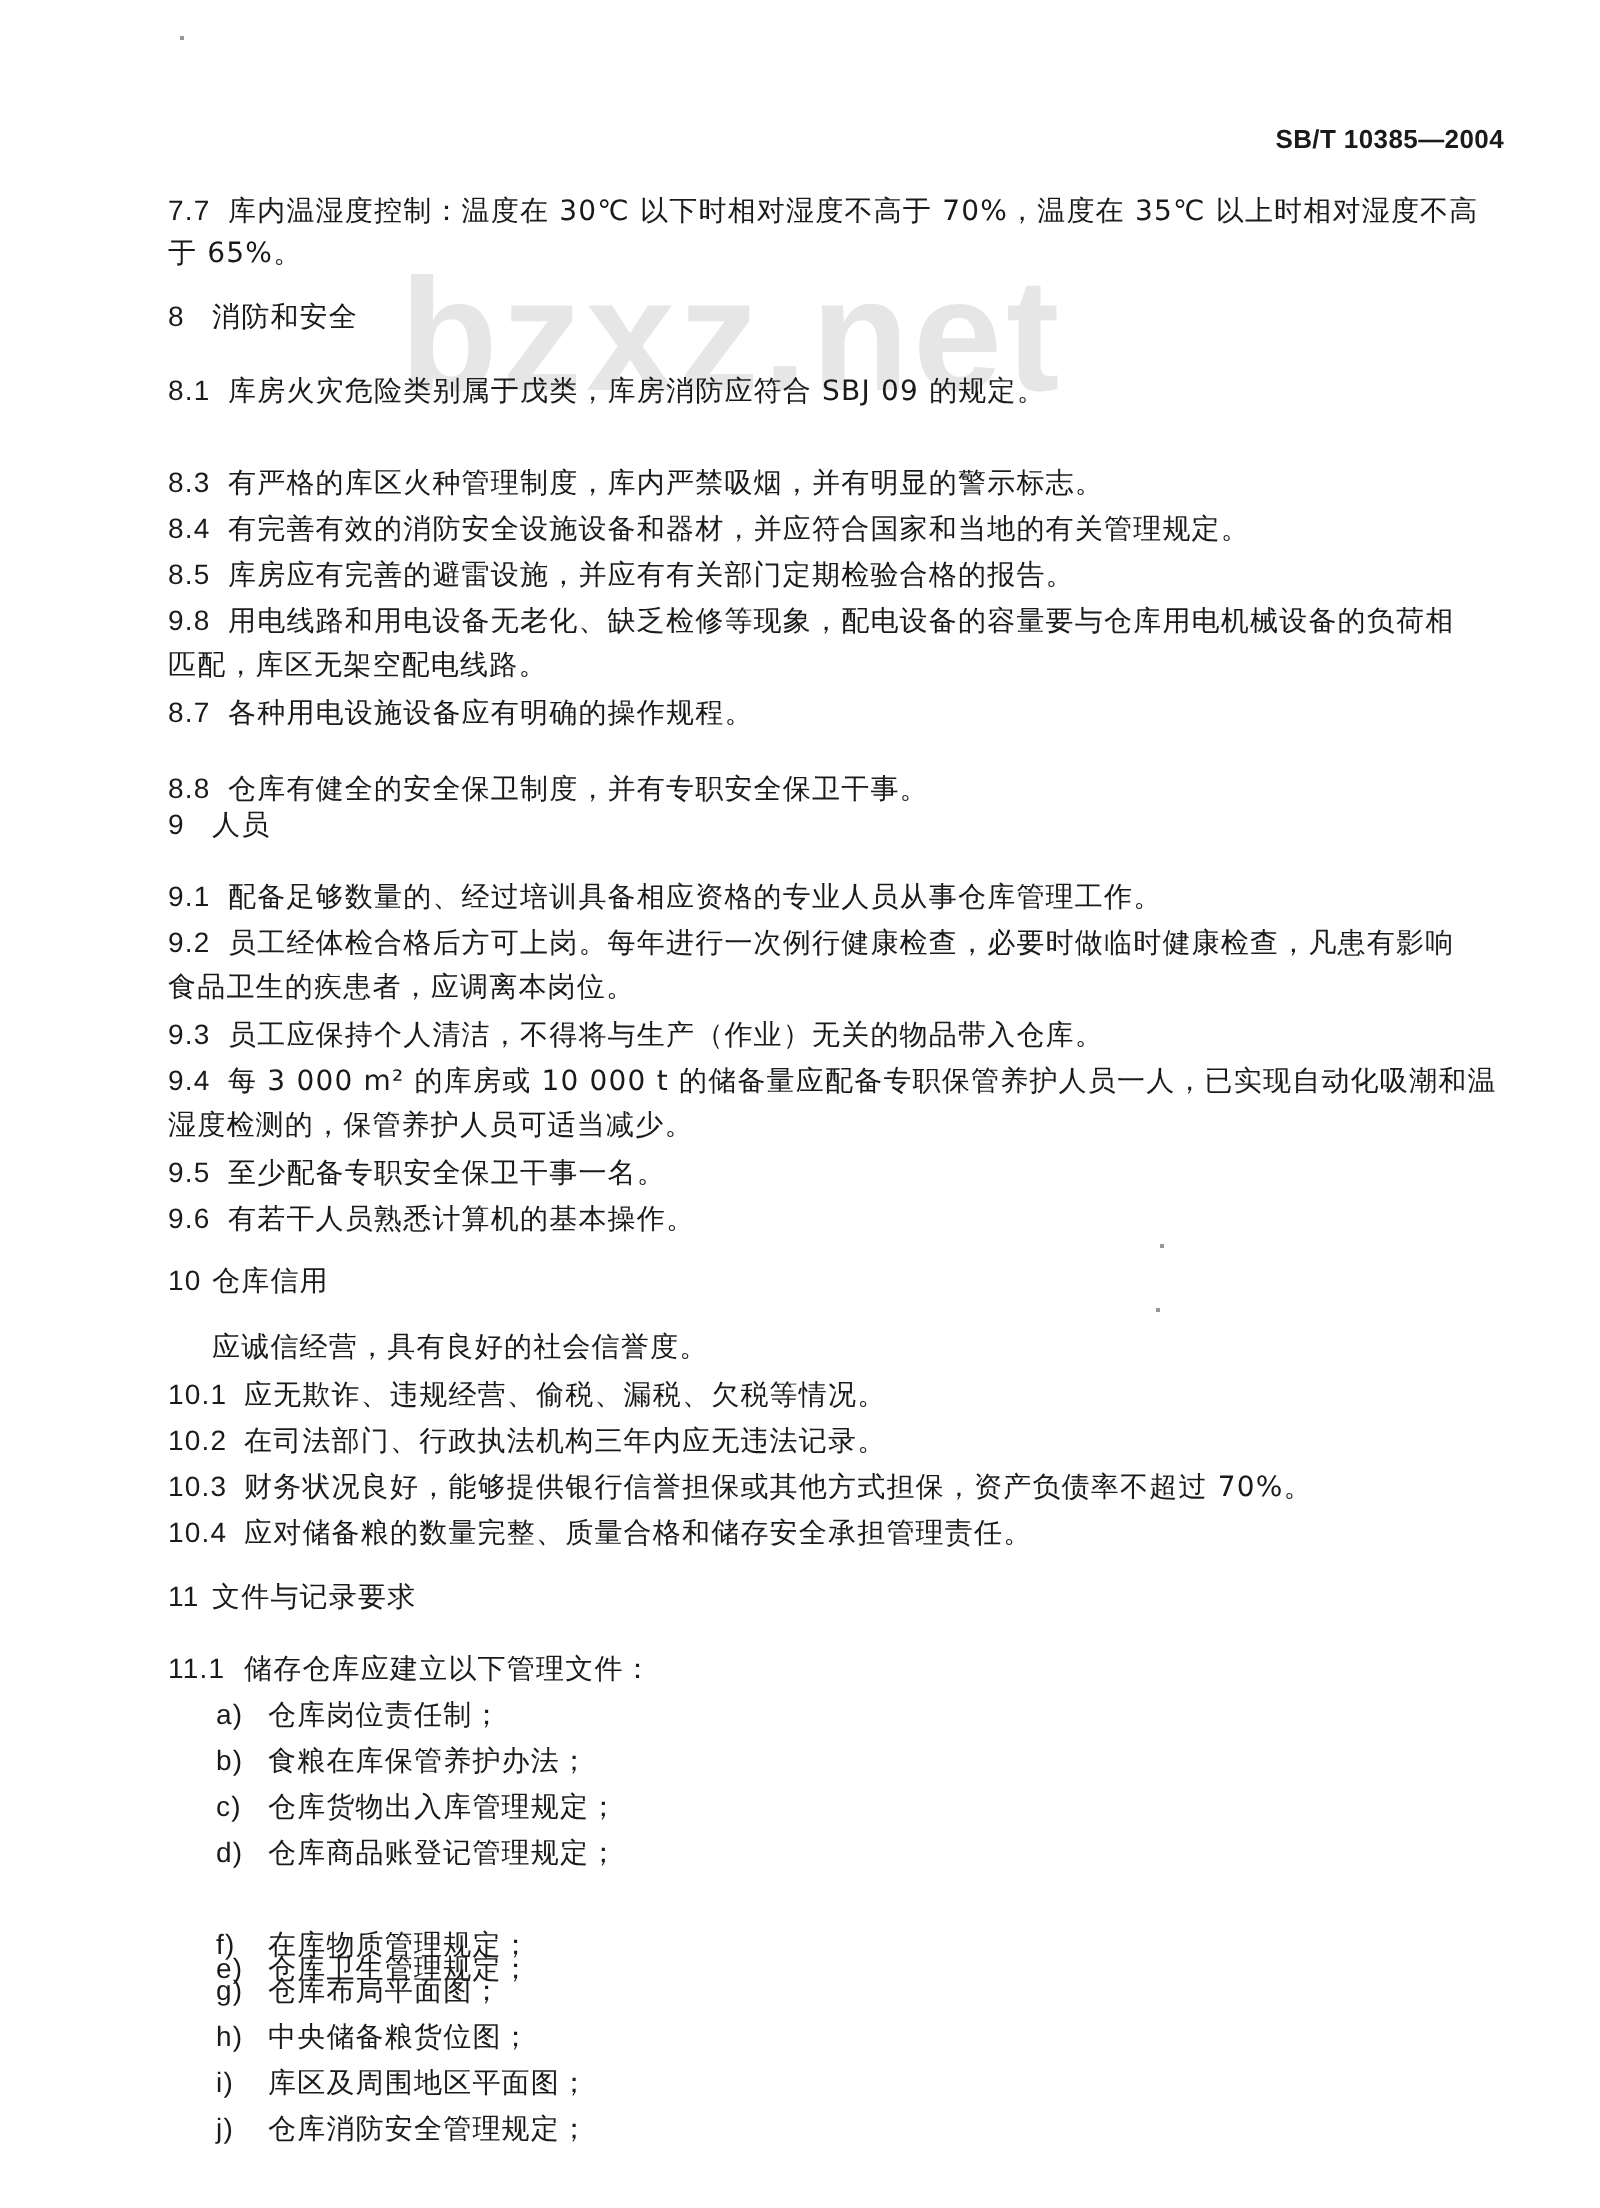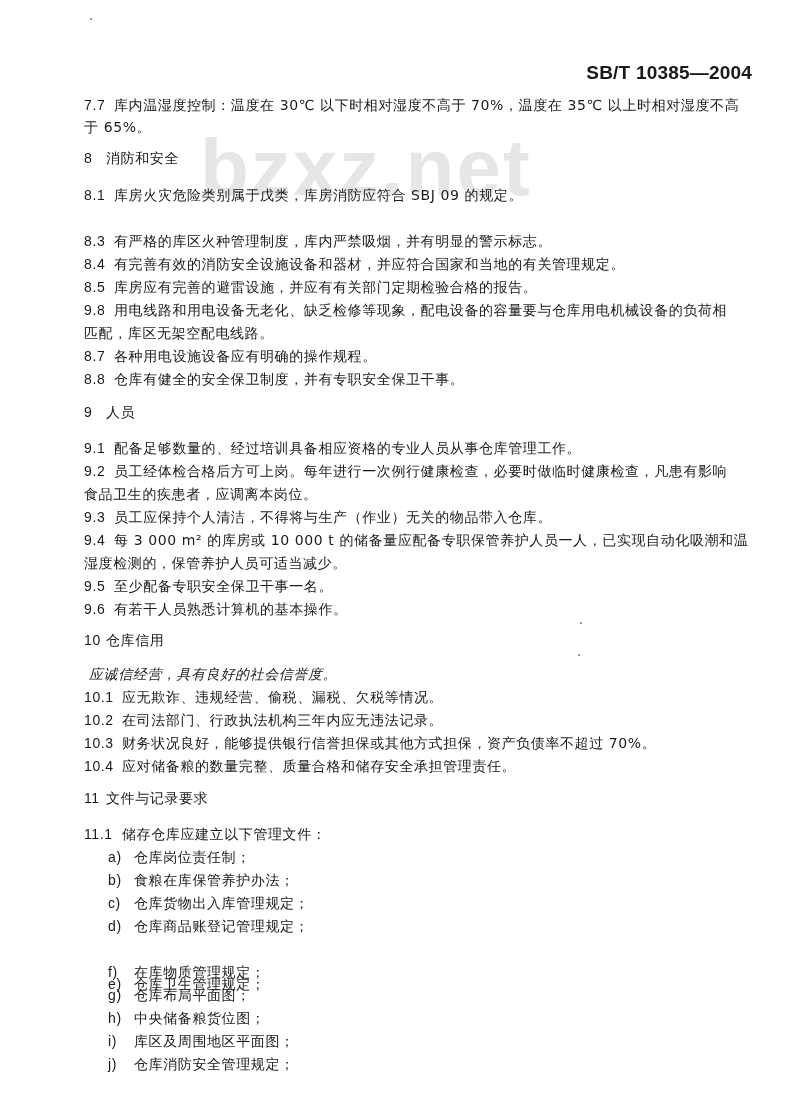--- a/index.html
+++ b/index.html
@@ -1,27 +1,27 @@
 <!DOCTYPE html>
 <html><head>
 <meta charset="utf-8">
 <style>
   html, body { margin:0; padding:0; }
   body { width:800px; height:1104px; background:#ffffff; position:relative; overflow:hidden;
          font-family:"DejaVu Sans", sans-serif; color:#1a1a1a; }
   .page { position:absolute; left:0; top:0; width:800px; height:1104px; }
   .doc-id { position:absolute; right:48px; top:62px; font-family:"Liberation Sans", sans-serif;
-            font-size:19px; font-weight:bold; letter-spacing:0.2px; }
+            font-size:13px; font-weight:bold; letter-spacing:0.2px; }
   .watermark { position:absolute; left:200px; top:128px; font-family:"Liberation Sans", sans-serif;
                font-weight:bold; font-size:80px; color:#e6e6e6; letter-spacing:2px; line-height:1; z-index:0; }
   .line { position:absolute; left:84px; font-size:14px; line-height:16px; white-space:nowrap; z-index:1; letter-spacing:0.6px; }
   .num { display:inline-block; min-width:30px; font-family:"Liberation Sans", sans-serif; }
   .num2 { display:inline-block; min-width:38px; font-family:"Liberation Sans", sans-serif; }
   .heading .num { min-width:22px; }
-  .indent { left:89px;font-style:italic; }
+  .indent { left:106px; }
   .subitem { left:108px; }
   .subitem .num { min-width:26px; }
   .dot { position:absolute; width:2px; height:2px; background:#999; }
 </style>
 </head>
 <body>
 
 <div class="page">
   <div class="watermark">bzxz.net</div>
   <div class="doc-id">SB/T 10385—2004</div>
@@ -34,21 +34,21 @@
   <div class="line heading" style="top:150px">
     <span class="num">8</span><span>消防和安全</span>
   </div>
   <div class="line" style="top:187px"><span class="num">8.1</span><span>库房火灾危险类别属于戊类，库房消防应符合 SBJ 09 的规定。</span></div>
   <div class="line" style="top:233px"><span class="num">8.3</span><span>有严格的库区火种管理制度，库内严禁吸烟，并有明显的警示标志。</span></div>
   <div class="line" style="top:256px"><span class="num">8.4</span><span>有完善有效的消防安全设施设备和器材，并应符合国家和当地的有关管理规定。</span></div>
   <div class="line" style="top:279px"><span class="num">8.5</span><span>库房应有完善的避雷设施，并应有有关部门定期检验合格的报告。</span></div>
   <div class="line" style="top:302px"><span class="num">9.8</span><span>用电线路和用电设备无老化、缺乏检修等现象，配电设备的容量要与仓库用电机械设备的负荷相</span></div>
   <div class="line" style="top:325px">匹配，库区无架空配电线路。</div>
   <div class="line" style="top:348px"><span class="num">8.7</span><span>各种用电设施设备应有明确的操作规程。</span></div>
-  <div class="line" style="top:371px"><span class="num">8.8</span><span>仓库有健全的安全保卫制度，并有专职安全保卫干事。</span></div>
+  <div class="line" style="top:386px"><span class="num">8.8</span><span>仓库有健全的安全保卫制度，并有专职安全保卫干事。</span></div>
 
   <div class="line heading" style="top:404px">
     <span class="num">9</span><span>人员</span>
   </div>
   <div class="line" style="top:440px"><span class="num">9.1</span><span>配备足够数量的、经过培训具备相应资格的专业人员从事仓库管理工作。</span></div>
   <div class="line" style="top:463px"><span class="num">9.2</span><span>员工经体检合格后方可上岗。每年进行一次例行健康检查，必要时做临时健康检查，凡患有影响</span></div>
   <div class="line" style="top:486px">食品卫生的疾患者，应调离本岗位。</div>
   <div class="line" style="top:509px"><span class="num">9.3</span><span>员工应保持个人清洁，不得将与生产（作业）无关的物品带入仓库。</span></div>
   <div class="line" style="top:532px"><span class="num">9.4</span><span>每 3 000 m² 的库房或 10 000 t 的储备量应配备专职保管养护人员一人，已实现自动化吸潮和温</span></div>
   <div class="line" style="top:555px">湿度检测的，保管养护人员可适当减少。</div>

